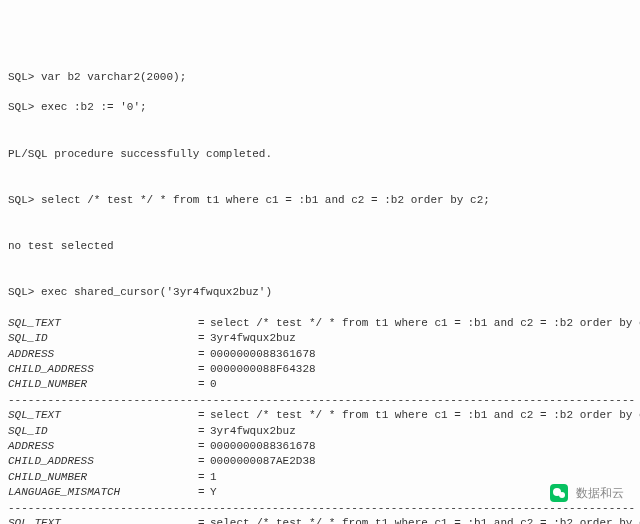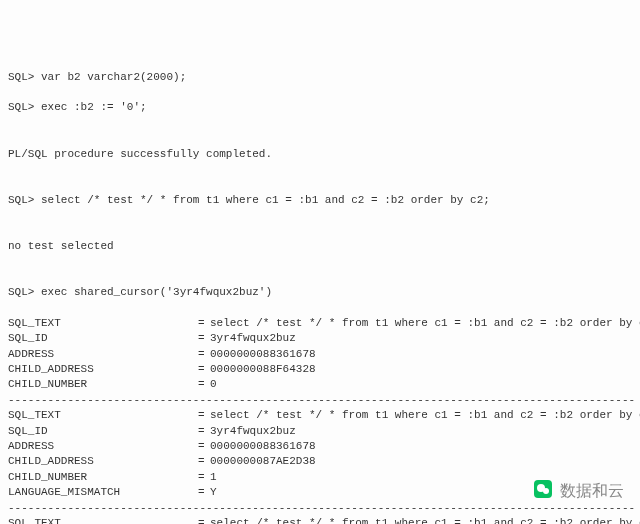--- a/index.html
+++ b/index.html
@@ -11,33 +11,33 @@
     color: #333;
     line-height: 1.4;
     white-space: pre;
     width: 640px;
     height: 524px;
     box-sizing: border-box;
     overflow: hidden;
     position: relative;
   }
   .line { display: block; }
-  .rowlabel { display: inline-block; width: 190px; }
+  .rowlabel { display: inline-block; width: 190px; font-style: italic; }
   .eq { display: inline-block; width: 12px; }
   .dashes { color: #333; letter-spacing: 0; }
   .watermark {
     position: absolute;
     right: 16px;
     bottom: 22px;
     display: flex;
-    align-items: flex-start;
+    align-items: center;
     gap: 8px;
     color: #888;
     font-family: sans-serif;
-    font-size: 16px;
+    font-size: 12px;
   }
   .wm-icon {
     width: 18px;
     height: 18px;
     background: #07c160;
     border-radius: 4px;
     position: relative;
   }
   .wm-icon::before, .wm-icon::after {
     content: "";

